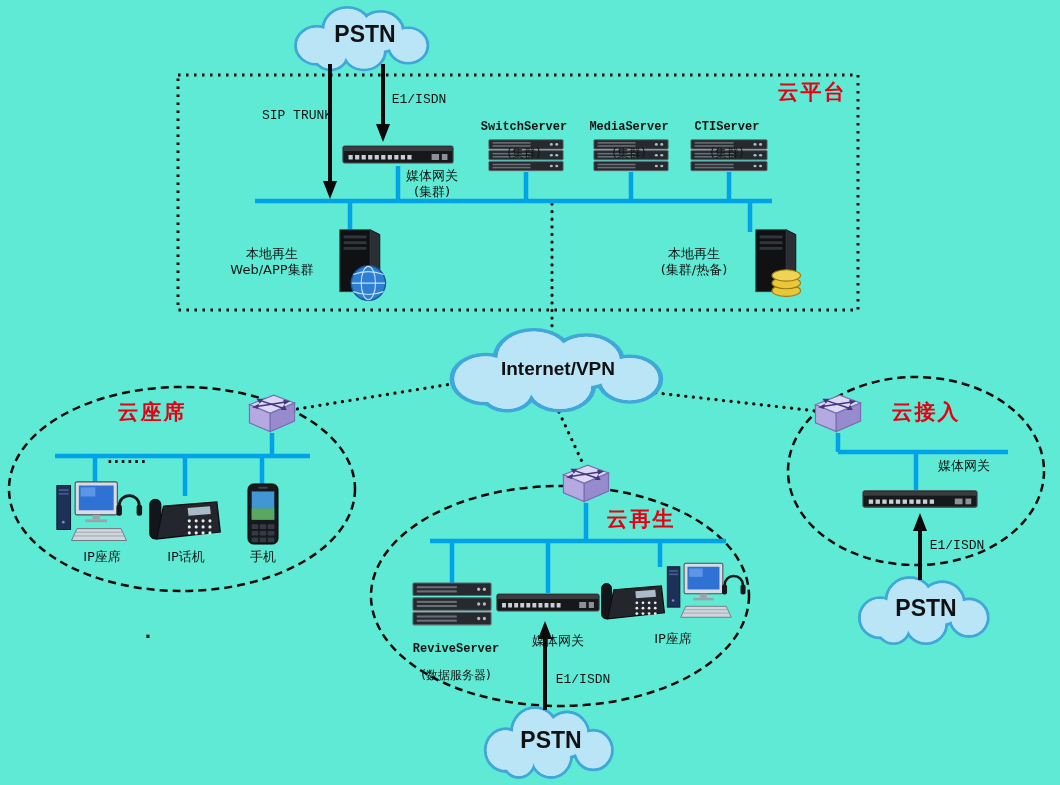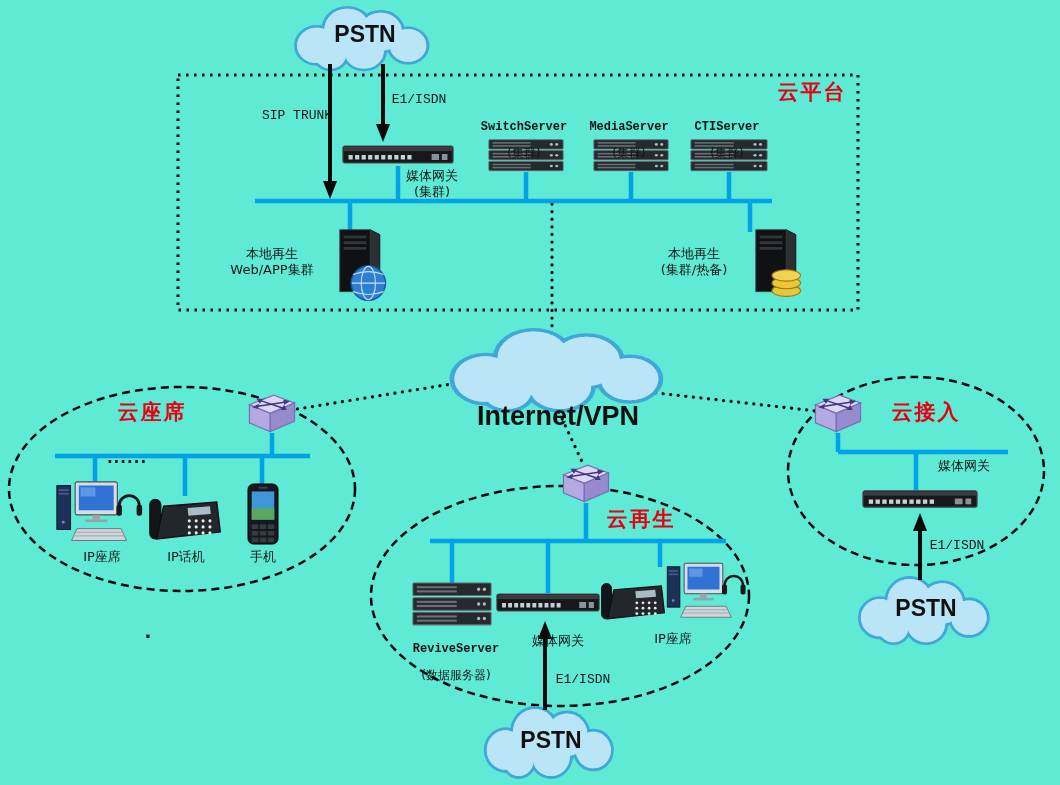--- a/index.html
+++ b/index.html
@@ -5,21 +5,21 @@
   * { margin:0; padding:0; box-sizing:border-box; }
   html,body { background:#ffffff; }
   body { font-family:"DejaVu Sans","Liberation Sans",sans-serif; }
   .stage { position:relative; width:1060px; height:785px; background:#5eead4; overflow:hidden; }
   .scene { position:absolute; left:0; top:0; width:1060px; height:785px; }
   .lbl { position:absolute; transform:translateX(-50%); text-align:center; white-space:nowrap;
          color:#141414; font-size:13px; line-height:16px; }
   .mono { font-family:"Liberation Mono","DejaVu Sans Mono",monospace; }
   .b { font-weight:bold; }
   .cloud-lbl { font-family:"Liberation Sans",sans-serif; font-weight:bold; font-size:23px; color:#111; }
-  .big-cloud-lbl { font-family:"Liberation Sans",sans-serif; font-weight:bold; font-size:27px; color:#111;margin-top:47px; }
+  .big-cloud-lbl { font-family:"Liberation Sans",sans-serif; font-weight:bold; font-size:19px; color:#111; }
   .zone-title { font-family:Liberation Sans, sans-serif; font-weight:bold; font-size:21px;
                 color:#e60012; letter-spacing:2px; }
   .sm { font-size:12px; line-height:14px;margin-top:12px; }
 </style>
 </head>
 <body>
 
 <div class="stage">
 
   <svg class="scene" viewBox="0 0 1060 785">

